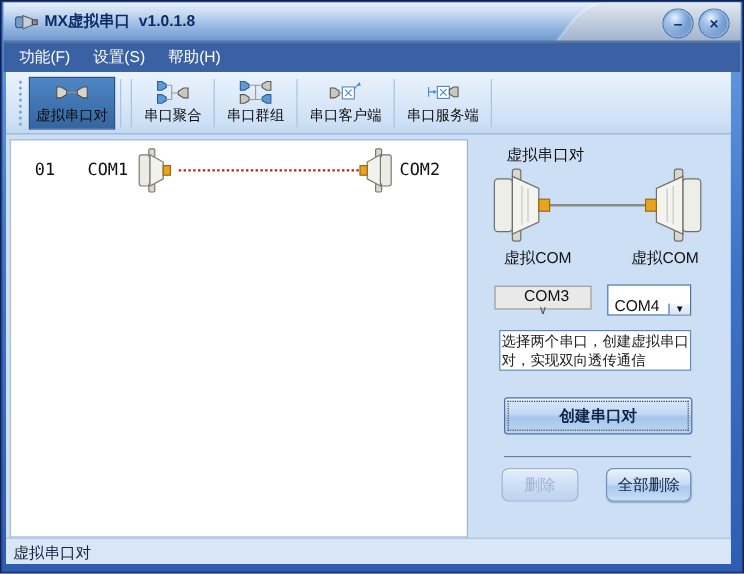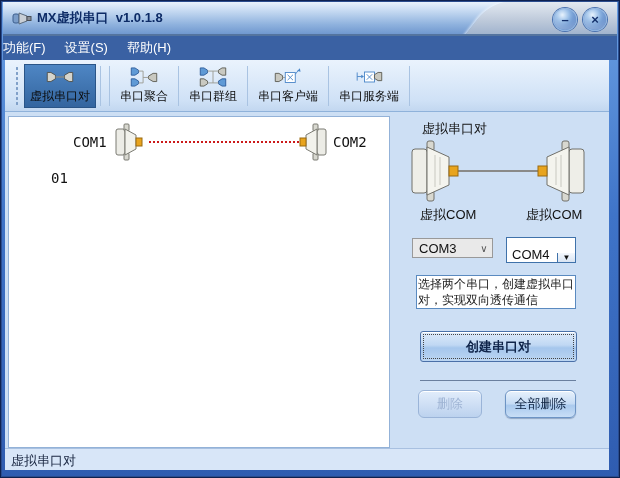--- a/index.html
+++ b/index.html
@@ -24,21 +24,21 @@
     background:radial-gradient(circle at 38% 28%,#e8f3fd 0%,#9cc0e8 32%,#4878c0 72%,#35609f 100%);
     border:1px solid #8fb4e0;box-shadow:0 0 0 1px #4a72b0, inset 0 -4px 5px rgba(255,255,255,.35);
     color:#14306b;font-weight:bold;font-size:13px;line-height:21px;text-align:center;
     cursor:default;z-index:6;padding:0;}
   #btn-min{left:553px;}
   #btn-close{left:583px;}
 
   
   .menubar{position:absolute;left:3px;right:3px;top:34px;height:26px;
     background:#3a61a3;border-top:2px solid #54749f;box-sizing:border-box;
-    display:flex;align-items:center;gap:19px;}
+    display:flex;align-items:center;padding-left:13px;gap:19px;}
   .menu-item{color:#ffffff;font-size:13px;white-space:nowrap;}
 
   
   .client{position:absolute;left:5px;right:11px;top:60px;bottom:8px;background:#cddff4;}
 
   
   .toolbar{position:absolute;left:0;right:0;top:0;height:52px;
     background:linear-gradient(180deg,#eaf3fd 0%,#cfe1f6 80%,#c2d7f0 100%);
     border-bottom:1px solid #8fb2da;box-sizing:border-box;
     display:flex;align-items:center;padding-left:10px;}
@@ -53,40 +53,40 @@
   .tb-sep{width:1px;height:40px;background:#a9c3e2;margin:0 4px;}
 
   
   .content{position:absolute;left:0;right:0;top:52px;bottom:22px;}
   .port-list{position:absolute;left:3px;top:4px;width:382px;bottom:0;
     background:#ffffff;border:1px solid #93b2d8;box-sizing:border-box;}
   .pair-row{position:relative;height:52px;}
   .row-index,.row-port{position:absolute;top:17px;
     font-family:"DejaVu Sans Mono","Liberation Mono",monospace;
     font-size:14px;color:#111;}
-  .row-index{left:42px;margin-top:36px;}
+  .row-index{left:20px;}
   .port-left{left:64px;}
   .port-right{left:324px;}
   .conn-small{position:absolute;top:5px;width:30px;height:40px;}
   .conn-small.left{left:106px;}
   .conn-small.right{left:288px;}
   .red-dotted{position:absolute;left:140px;width:150px;top:24px;height:0;
     border-top:2px dotted #cc1a1a;}
 
   
   .panel{position:absolute;left:387px;width:212px;top:0;bottom:0;font-size:13px;color:#111;}
   .panel-title{position:absolute;left:30px;top:8px;}
   .pair-graphic{position:absolute;left:18px;top:26px;width:176px;height:66px;}
   .com-label{position:absolute;top:94px;}
   .com-label.left{left:28px;}
   .com-label.right{left:134px;}
 
   .combo-flat{position:absolute;left:20px;top:126px;width:81px;height:20px;
     background:#e9e9e9;border:1px solid #999;box-sizing:border-box;
-    display:flex;align-items:center;}
+    display:flex;align-items:center;flex-direction:column;}
   .combo-flat .combo-value{padding-left:6px;font-size:13px;color:#111;flex:1;}
   .combo-flat .chevron{width:16px;color:#555;font-size:10px;text-align:center;}
 
   .combo-classic{position:absolute;left:114px;top:125px;width:70px;height:26px;
     background:#ffffff;border:1px solid #3f72aa;box-sizing:border-box;
     display:flex;align-items:flex-end;}
   .combo-classic .combo-value{padding:4px 0 0 5px;font-size:13px;color:#111;flex:1;}
   .combo-classic .drop-btn{width:17px;border-left:1px solid #3f72aa;
     background:linear-gradient(180deg,#f4f8fd,#d9e4f2);
     display:flex;align-items:center;justify-content:center;

